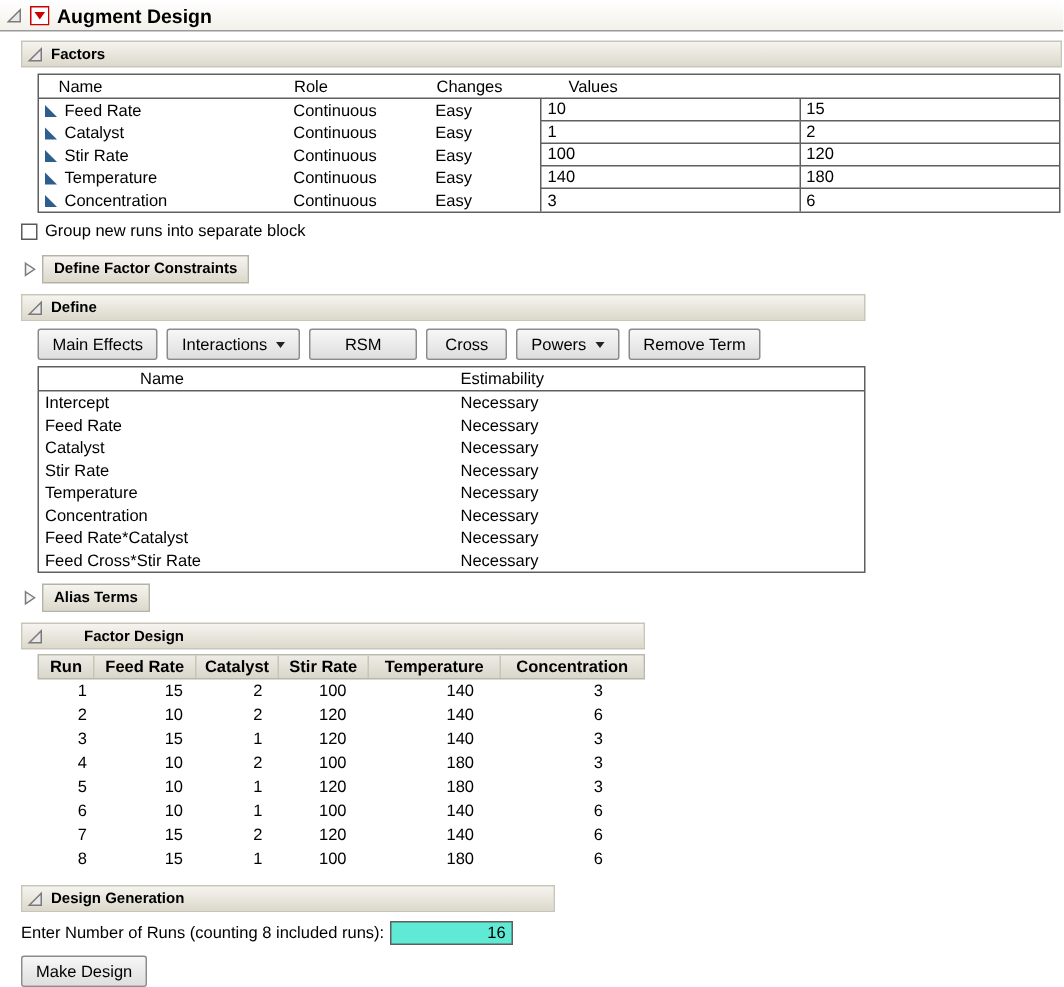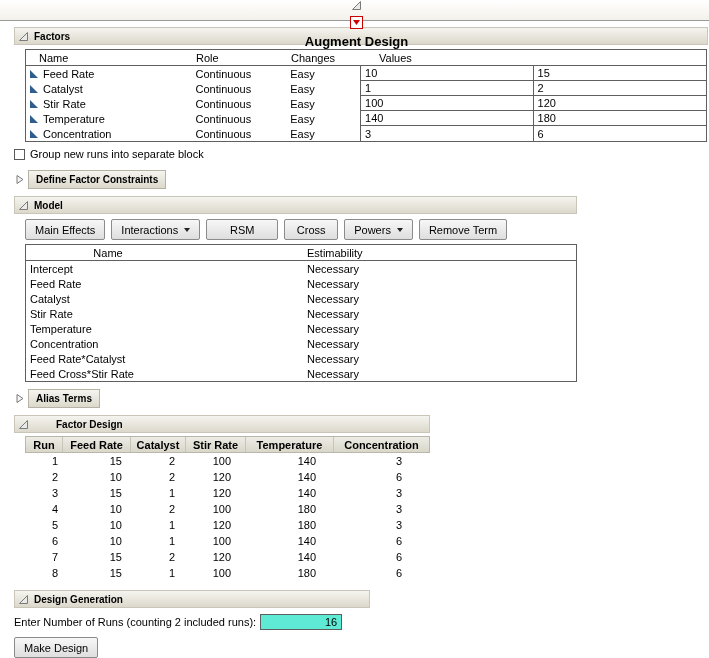--- a/index.html
+++ b/index.html
@@ -9,21 +9,20 @@
     font-family:"Liberation Sans", sans-serif; font-size:11px; color:#000;
   }
   .indent-14 { margin-left:14px; }
   .indent-25 { margin-left:25px; }
 
   
   .root-bar {
     height:21px; display:flex; align-items:center; gap:5px; padding-left:4px;
     background:linear-gradient(#ffffff,#f3f1ea); border-bottom:1px solid #9a9a9a;
     margin-bottom:6px;
-    flex-direction:column;
   }
   .root-title { font-size:13px; font-weight:bold; }
   .bar {
     height:18px; display:flex; align-items:center; gap:5px; padding-left:3px;
     background:linear-gradient(#f5f4ef,#dcd8cb); border:1px solid #c9c5b8;
   }
   .bar-title { font-size:10px; font-weight:bold; white-space:nowrap; }
   .bar-factors { width:694px; }
   .bar-model { width:563px; margin-top:7px; }
   .bar-fd { width:416px; margin-top:7px;gap:27px; }
@@ -247,21 +246,21 @@
   </span>
 </div>
 
 
 <div class="bar bar-model indent-14">
   <span class="disc">
     <svg width="11" height="11" viewBox="0 0 11 11">
         <polygon points="1.5,9.5 9.5,9.5 9.5,1.5" fill="#e9e9e9" stroke="#7a7a7a"></polygon>
       </svg>
   </span>
-  <span class="bar-title">Model</span>
+  <span class="bar-title">Define</span>
 </div>
 
 <div class="btn-row indent-25">
   <button class="btn">Main Effects</button>
   <button class="btn">
     <span>Interactions</span>
     <span class="dd-arrow"></span>
   </button>
   <button class="btn btn-rsm">RSM</button>
   <button class="btn btn-cross">Cross</button>
@@ -432,20 +431,20 @@
 <div class="bar bar-dg indent-14">
   <span class="disc">
     <svg width="11" height="11" viewBox="0 0 11 11">
         <polygon points="1.5,9.5 9.5,9.5 9.5,1.5" fill="#e9e9e9" stroke="#7a7a7a"></polygon>
       </svg>
   </span>
   <span class="bar-title">Design Generation</span>
 </div>
 
 <div class="runs-row indent-14">
-  <span>Enter Number of Runs (counting 2 included runs):</span>
+  <span>Enter Number of Runs (counting 8 included runs):</span>
   <input class="runs-input" value="16" style="">
 </div>
 
 <button class="btn make-btn indent-14">Make Design</button>
 
 
 
 
 </body></html>

